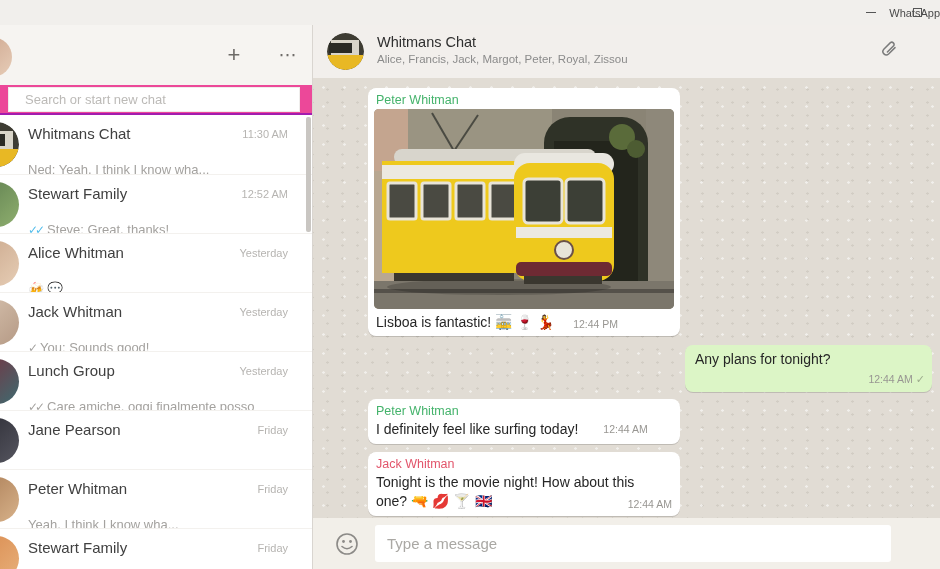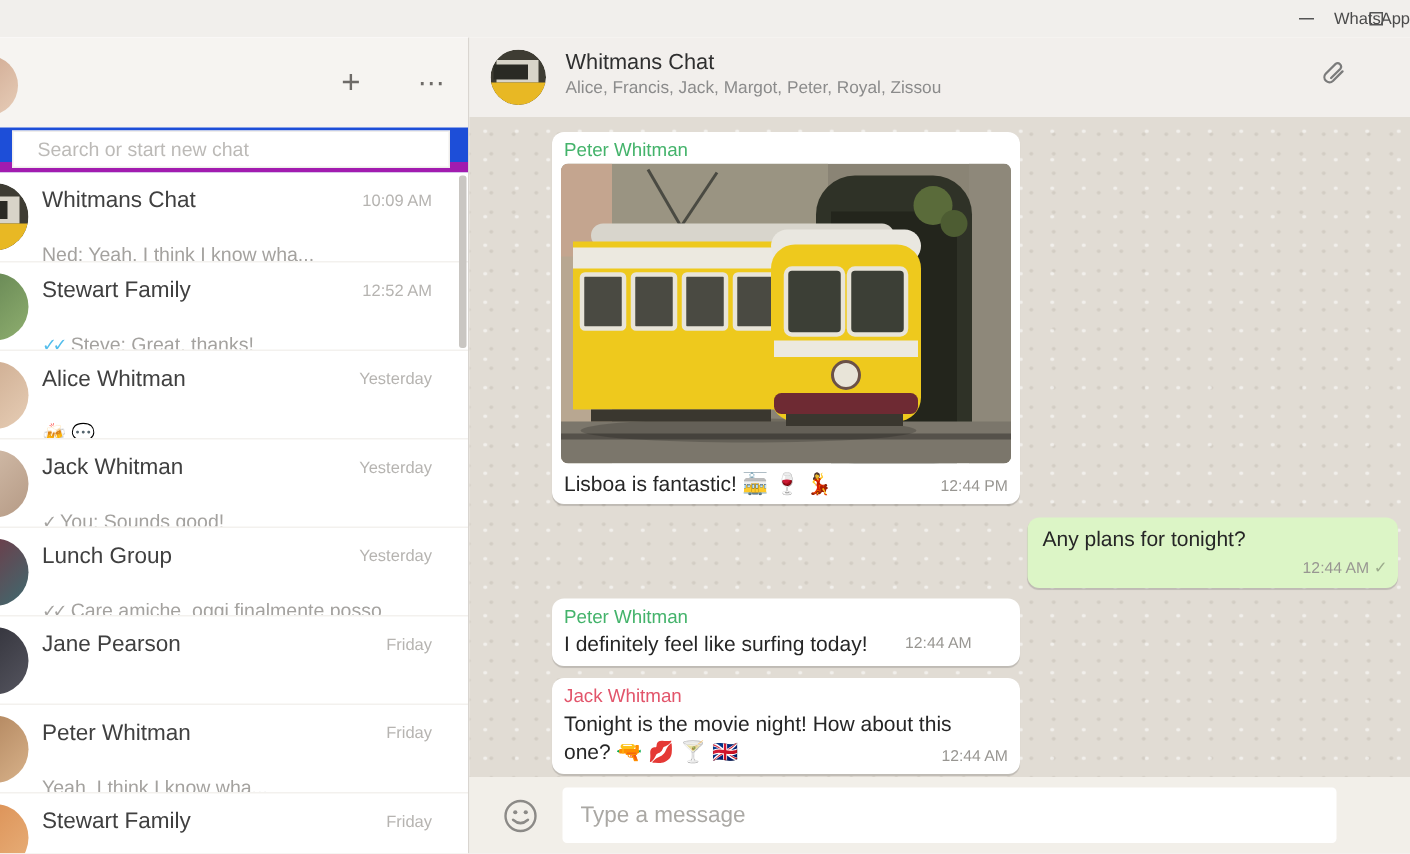--- a/index.html
+++ b/index.html
@@ -22,21 +22,21 @@
 
   
   .sidebar { position:relative; width:313px; height:544px; background:#fff;
     border-right:1px solid #d9d5d0; flex:0 0 313px; }
   .sb-header { position:relative; height:60px; background:#f6f4f1; }
   .sb-avatar { position:absolute; left:-28px; top:12px; width:40px; height:40px; border-radius:50%;
     background:linear-gradient(135deg,#caa189,#e7cdb8); }
   .sb-actions { position:absolute; right:10px; top:0; height:60px; display:flex; align-items:center; gap:26px; }
   .sb-action { color:#6e6b68; font-size:22px; line-height:1; cursor:default; width:28px; text-align:center; }
   .sb-action.menu { font-size:18px; letter-spacing:1px; }
-  .sb-search { position:relative; height:30px; background:#1d4ed8; border-bottom:7px solid #a21caf; }
+  .sb-search { position:relative; height:30px; background:#ec4899; border-bottom:2px solid #a21caf; }
   .search-input { position:absolute; left:8px; top:2px; width:292px; height:25px; border:1px solid #efedeb;
     background:#fff; font-size:13px; color:#555; padding:0 10px 0 16px; outline:none;
     font-family:"Liberation Sans","DejaVu Sans",sans-serif; }
   .search-input::placeholder { color:#bcbab7; }
   .chat-list { position:relative; height:454px; overflow:hidden; background:#fff; }
   .sb-row { position:relative; height:59px; padding:10px 24px 0 28px; background:#fff; }
   .sb-row + .sb-row { border-top:1px solid #f3f1ee; }
   .row-avatar { position:absolute; left:-26px; top:7px; width:45px; height:45px; border-radius:50%;
     overflow:hidden; background:#ddd; }
   .row-name { font-size:15px; color:#404040; white-space:nowrap; overflow:hidden; }
@@ -68,22 +68,22 @@
   .msg { position:relative; border-radius:8px; box-shadow:0 1px .5px rgba(0,0,0,.15); }
   .msg.in { background:var(--incoming-bubble,#fff); align-self:flex-start; }
   .msg.out { background:var(--outgoing-bubble,#dcf5c6); align-self:flex-end; }
   .sender { font-size:12.5px; padding:5px 8px 2px 8px; }
   .sender[data-style="green"] { color:var(--sender-green,#44b36b); }
   .sender[data-style="pink"]  { color:var(--sender-pink,#e2556b); }
   .meta { font-size:10.5px; color:#989692; white-space:nowrap; }
 
   .msg-photo { width:312px; margin-bottom:9px; }
   .photo { width:300px; height:200px; margin:0 6px; border-radius:5px; overflow:hidden; }
-  .caption-row { display:flex; justify-content:space-between; align-items:flex-end;
-    padding:5px 8px 6px 8px; }
+  .caption-row { display:flex; align-items:flex-end;
+    padding:5px 8px 6px 8px;gap:18px; }
   .caption { font-size:14px; color:#262626; }
 
   .msg.out.txt { width:247px; padding:6px 10px 5px 10px; margin-bottom:7px; }
   .out-text { font-size:14px; color:#262626; }
   .meta-row { text-align:right; margin-top:2px; }
   .out .tick { color:#9cab8c; letter-spacing:-3px; margin:0 0 0 3px; font-size:11px; }
 
   .msg.in.txt { width:312px; padding:0 8px 6px 0; margin-bottom:8px; }
   .in-text-row { display:flex; align-items:center; padding-left:8px;gap:11px; }
   .in-text { font-size:14px; color:#262626; line-height:1.32; }
@@ -144,21 +144,21 @@
                 </defs>
               <g clip-path="url(#avB)">
                 <rect width="45" height="45" fill="#3e3c33"></rect>
                 <rect x="5" y="9" width="34" height="18" fill="#d8d4c8"></rect>
                 <rect x="3" y="12" width="28" height="12" fill="#2a2a24"></rect>
                 <rect x="0" y="27" width="45" height="18" fill="#e8b824"></rect>
               </g>
             </svg>
           </div>
           <div class="row-name">Whitmans Chat</div>
-          <div class="row-time">10:09 AM</div>
+          <div class="row-time">11:30 AM</div>
           <div class="row-preview"><span>Ned: Yeah, I think I know wha...</span></div>
         </div>
 
         <div class="sb-row">
           <div class="row-avatar" style="background: linear-gradient(135deg, rgb(93, 125, 78), rgb(143, 175, 111));"></div>
           <div class="row-name">Stewart Family</div>
           <div class="row-time">12:52 AM</div>
           <div class="row-preview"><span class="tick" data-style="blue">✓✓</span><span>Steve: Great, thanks!</span></div>
         </div>
 

